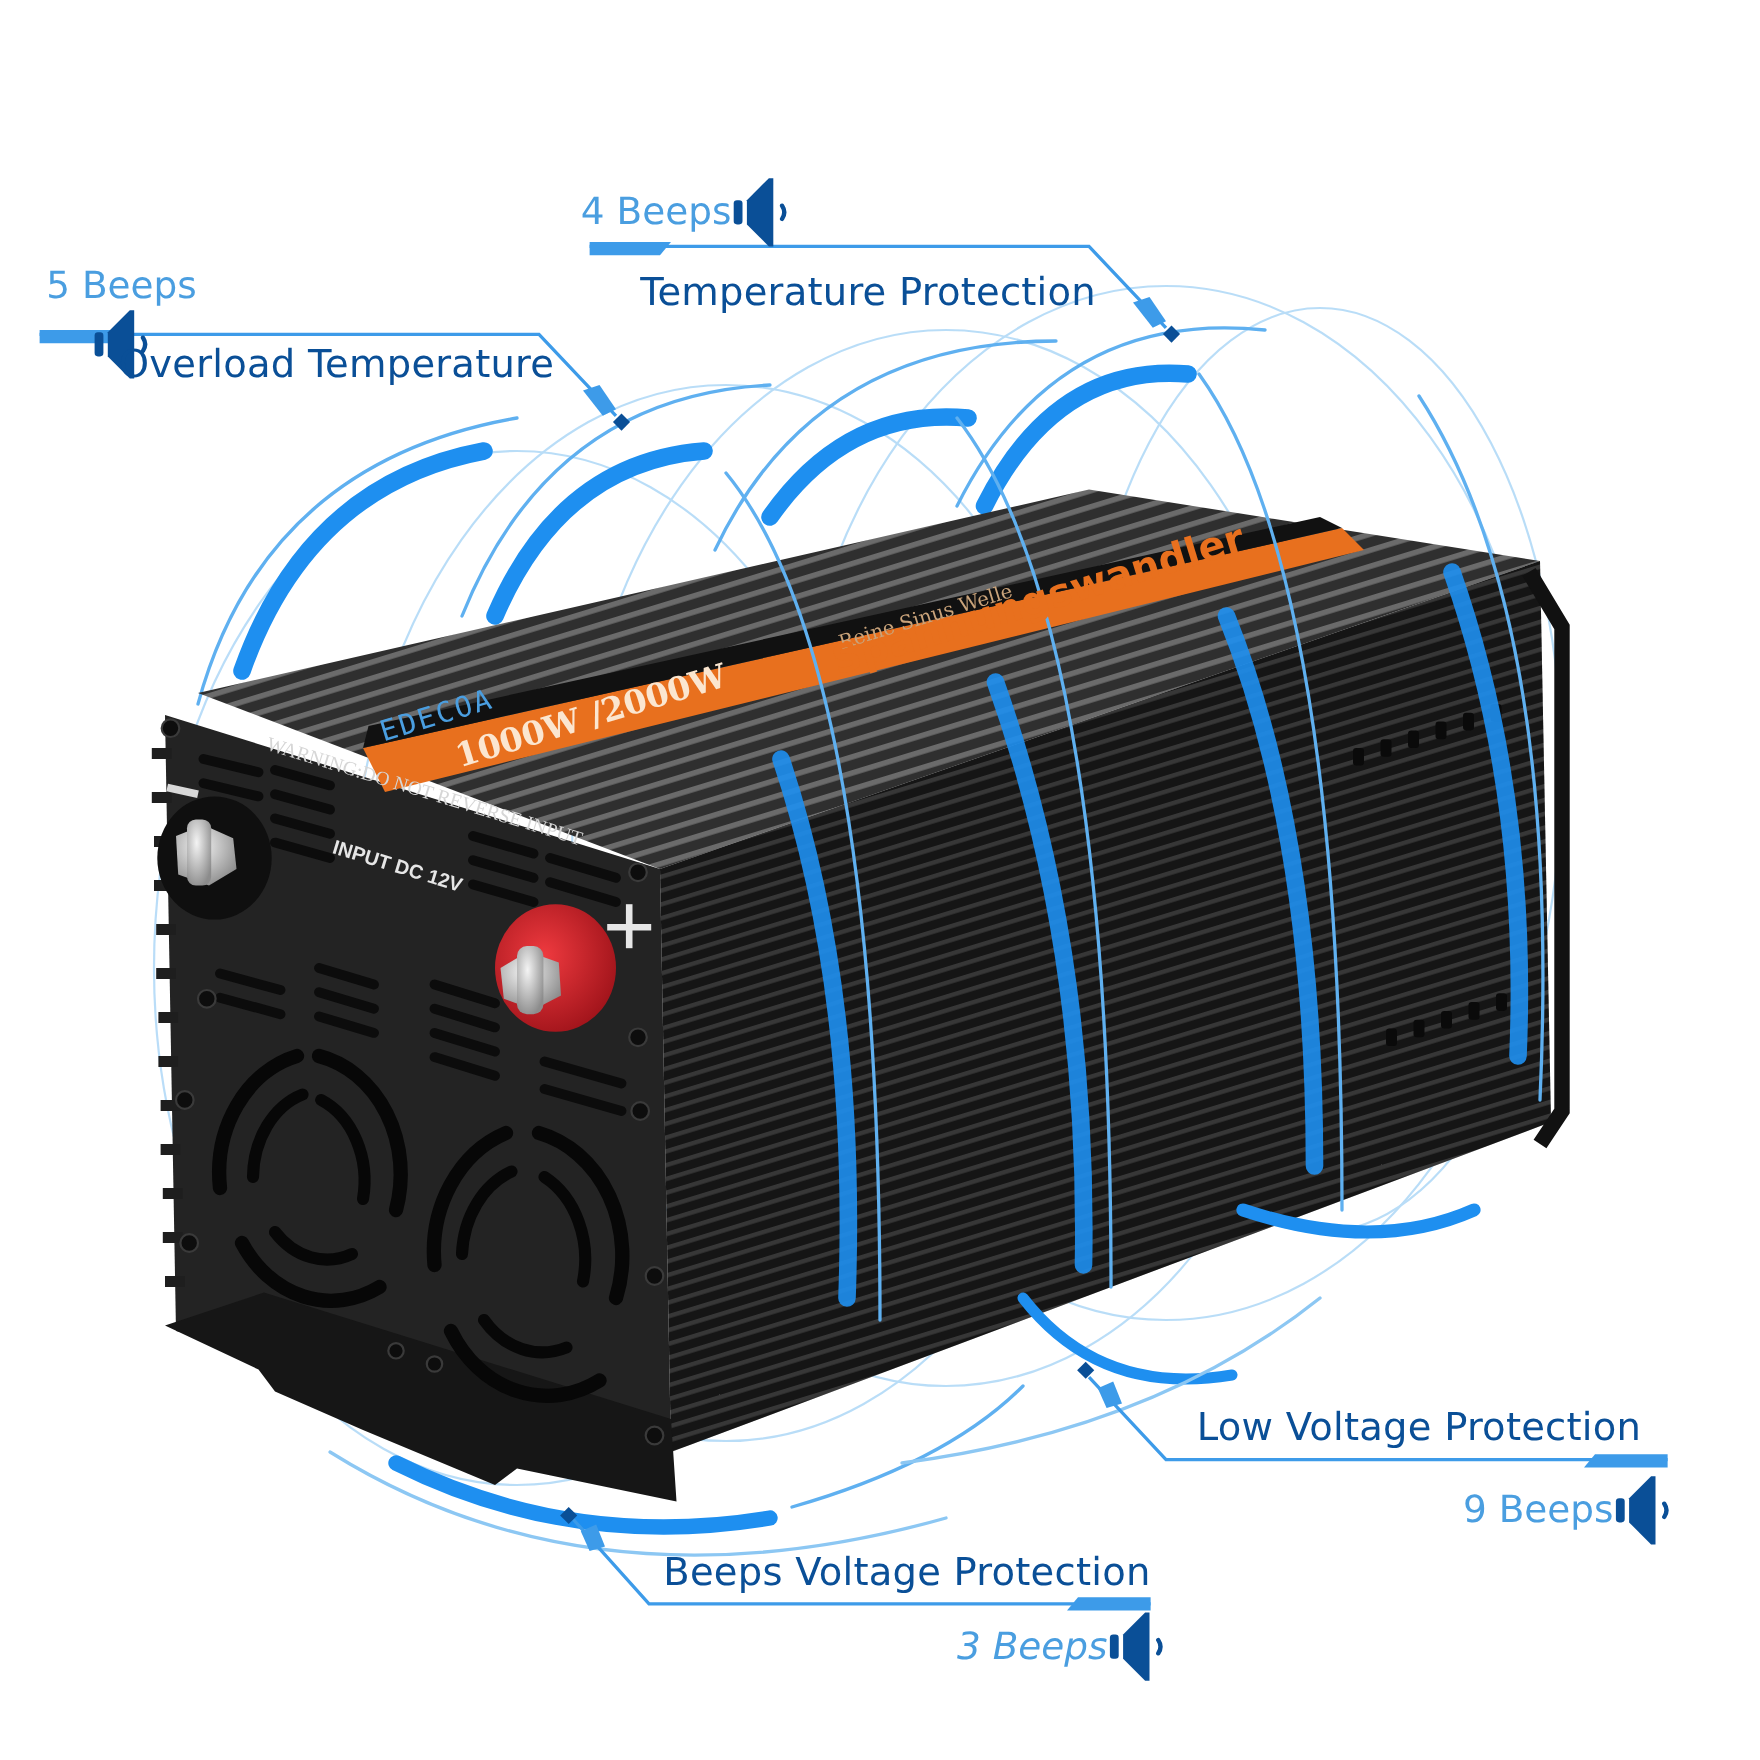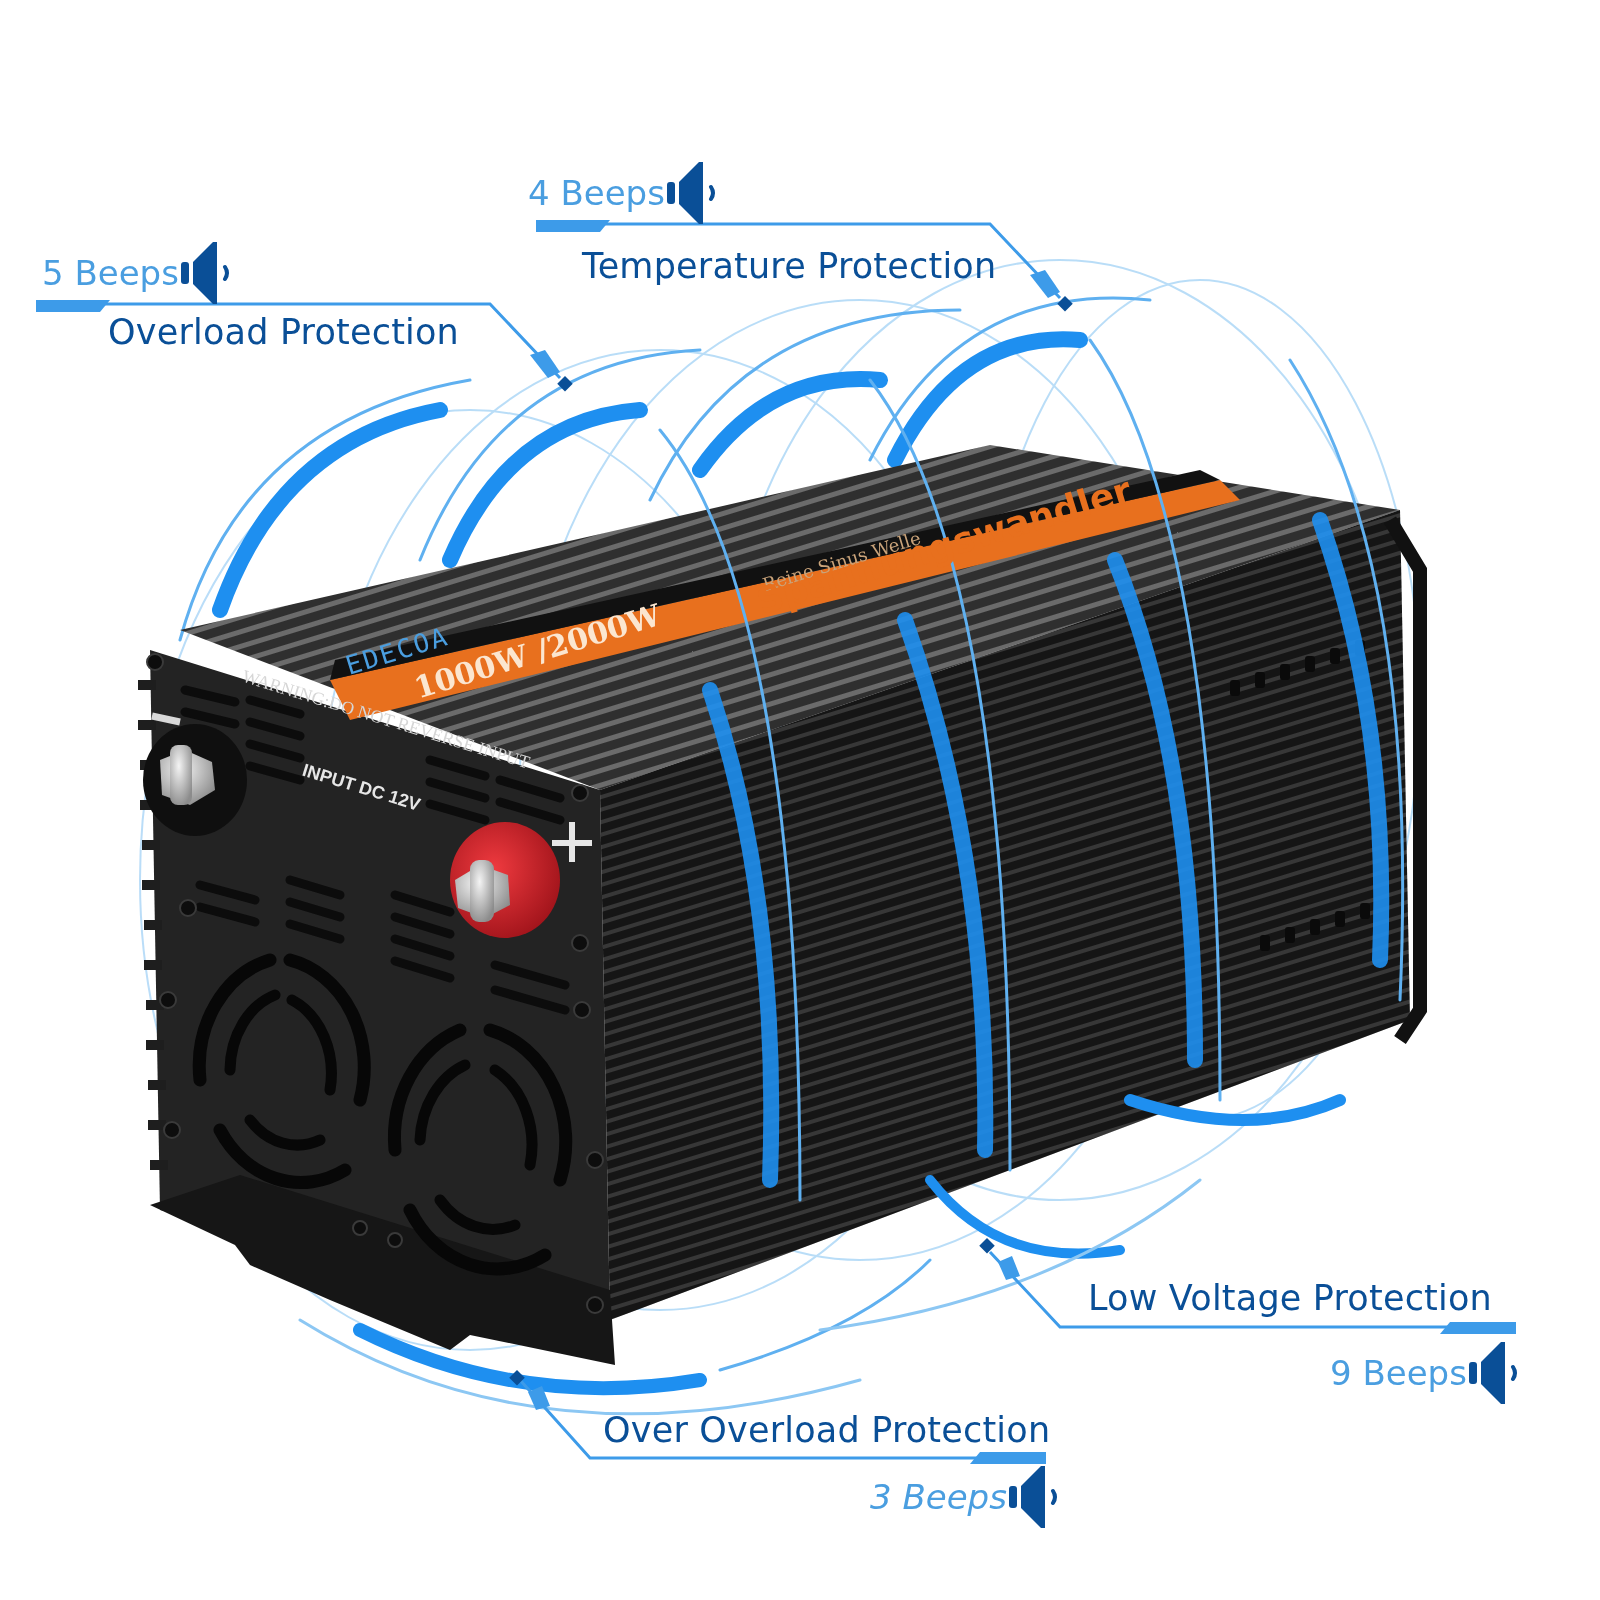--- a/index.html
+++ b/index.html
@@ -229,29 +229,29 @@
   </svg>
 
   <div class="label-onbox" style="left:342px; top:652px; color:#4a9ee0; font-size:26px; letter-spacing:2px; transform:rotate(-17deg); font-family:'DejaVu Sans Mono', monospace;">EDECOA</div>
   <div class="label-onbox" style="left:410px; top:672px; color:#fbe6d0; font-size:30px; font-weight:bold; transform:rotate(-17deg); font-family:'DejaVu Serif', serif;">1000W /2000W</div>
   <div class="label-onbox" style="left:760px; top:575px; color:#c9a37a; font-size:18px; transform:rotate(-17deg); font-family:'DejaVu Serif', serif;">Reine Sinus Welle</div>
   <div class="label-onbox" style="left:752px; top:583px; color:#e8701e; font-size:36px; font-weight:bold; transform:rotate(-17deg); font-family:'DejaVu Sans', sans-serif;">Spannungswandler</div>
   <div class="label-onbox" style="left:246px; top:666px; color:#d6d6d6; font-size:18px; transform:rotate(17deg); font-family:'Liberation Serif', serif;">WARNING:DO NOT REVERSE INPUT</div>
   <div class="label-onbox" style="left:306px; top:760px; color:#e6e6e6; font-size:18px; font-weight:bold; transform:rotate(17deg); font-family:'Liberation Sans', sans-serif;">INPUT DC 12V</div>
 
   <div>
-    <div class="beeps" style="left:42px; top:240px;">
+    <div class="beeps" style="left:42px; top:240px;flex-direction:column;">
       <span>5 Beeps</span>
       <svg width="52" height="66" viewBox="0 0 52 66">
         <rect x="2" y="22" width="8" height="22" rx="3" fill="#0a4f97"></rect>
         <polygon points="14,22 34,2 38,2 38,64 34,64 14,44" fill="#0a4f97"></polygon>
         <path d="M46 27 Q50 33 46 39" stroke="#0a4f97" stroke-width="4" fill="none" stroke-linecap="round"></path>
       </svg>
     </div>
-    <div class="callout-title" style="left:108px; top:312px;">Overload Protection</div>
+    <div class="callout-title" style="left:108px; top:312px;">Overload Temperature</div>
   </div>
 
   <div>
     <div class="beeps" style="left:528px; top:160px;">
       <span>4 Beeps</span>
       <svg width="52" height="66" viewBox="0 0 52 66">
         <rect x="2" y="22" width="8" height="22" rx="3" fill="#0a4f97"></rect>
         <polygon points="14,22 34,2 38,2 38,64 34,64 14,44" fill="#0a4f97"></polygon>
         <path d="M46 27 Q50 33 46 39" stroke="#0a4f97" stroke-width="4" fill="none" stroke-linecap="round"></path>
       </svg>
@@ -265,21 +265,21 @@
       <span>9 Beeps</span>
       <svg width="52" height="66" viewBox="0 0 52 66">
         <rect x="2" y="22" width="8" height="22" rx="3" fill="#0a4f97"></rect>
         <polygon points="14,22 34,2 38,2 38,64 34,64 14,44" fill="#0a4f97"></polygon>
         <path d="M46 27 Q50 33 46 39" stroke="#0a4f97" stroke-width="4" fill="none" stroke-linecap="round"></path>
       </svg>
     </div>
   </div>
 
   <div>
-    <div class="callout-title" style="left:603px; top:1410px;">Over  Overload Protection</div>
+    <div class="callout-title" style="left:603px; top:1410px;">Beeps  Voltage Protection</div>
     <div class="beeps" style="left:870px; top:1464px;font-style:italic;">
       <span>3 Beeps</span>
       <svg width="52" height="66" viewBox="0 0 52 66">
         <rect x="2" y="22" width="8" height="22" rx="3" fill="#0a4f97"></rect>
         <polygon points="14,22 34,2 38,2 38,64 34,64 14,44" fill="#0a4f97"></polygon>
         <path d="M46 27 Q50 33 46 39" stroke="#0a4f97" stroke-width="4" fill="none" stroke-linecap="round"></path>
       </svg>
     </div>
   </div>
 

